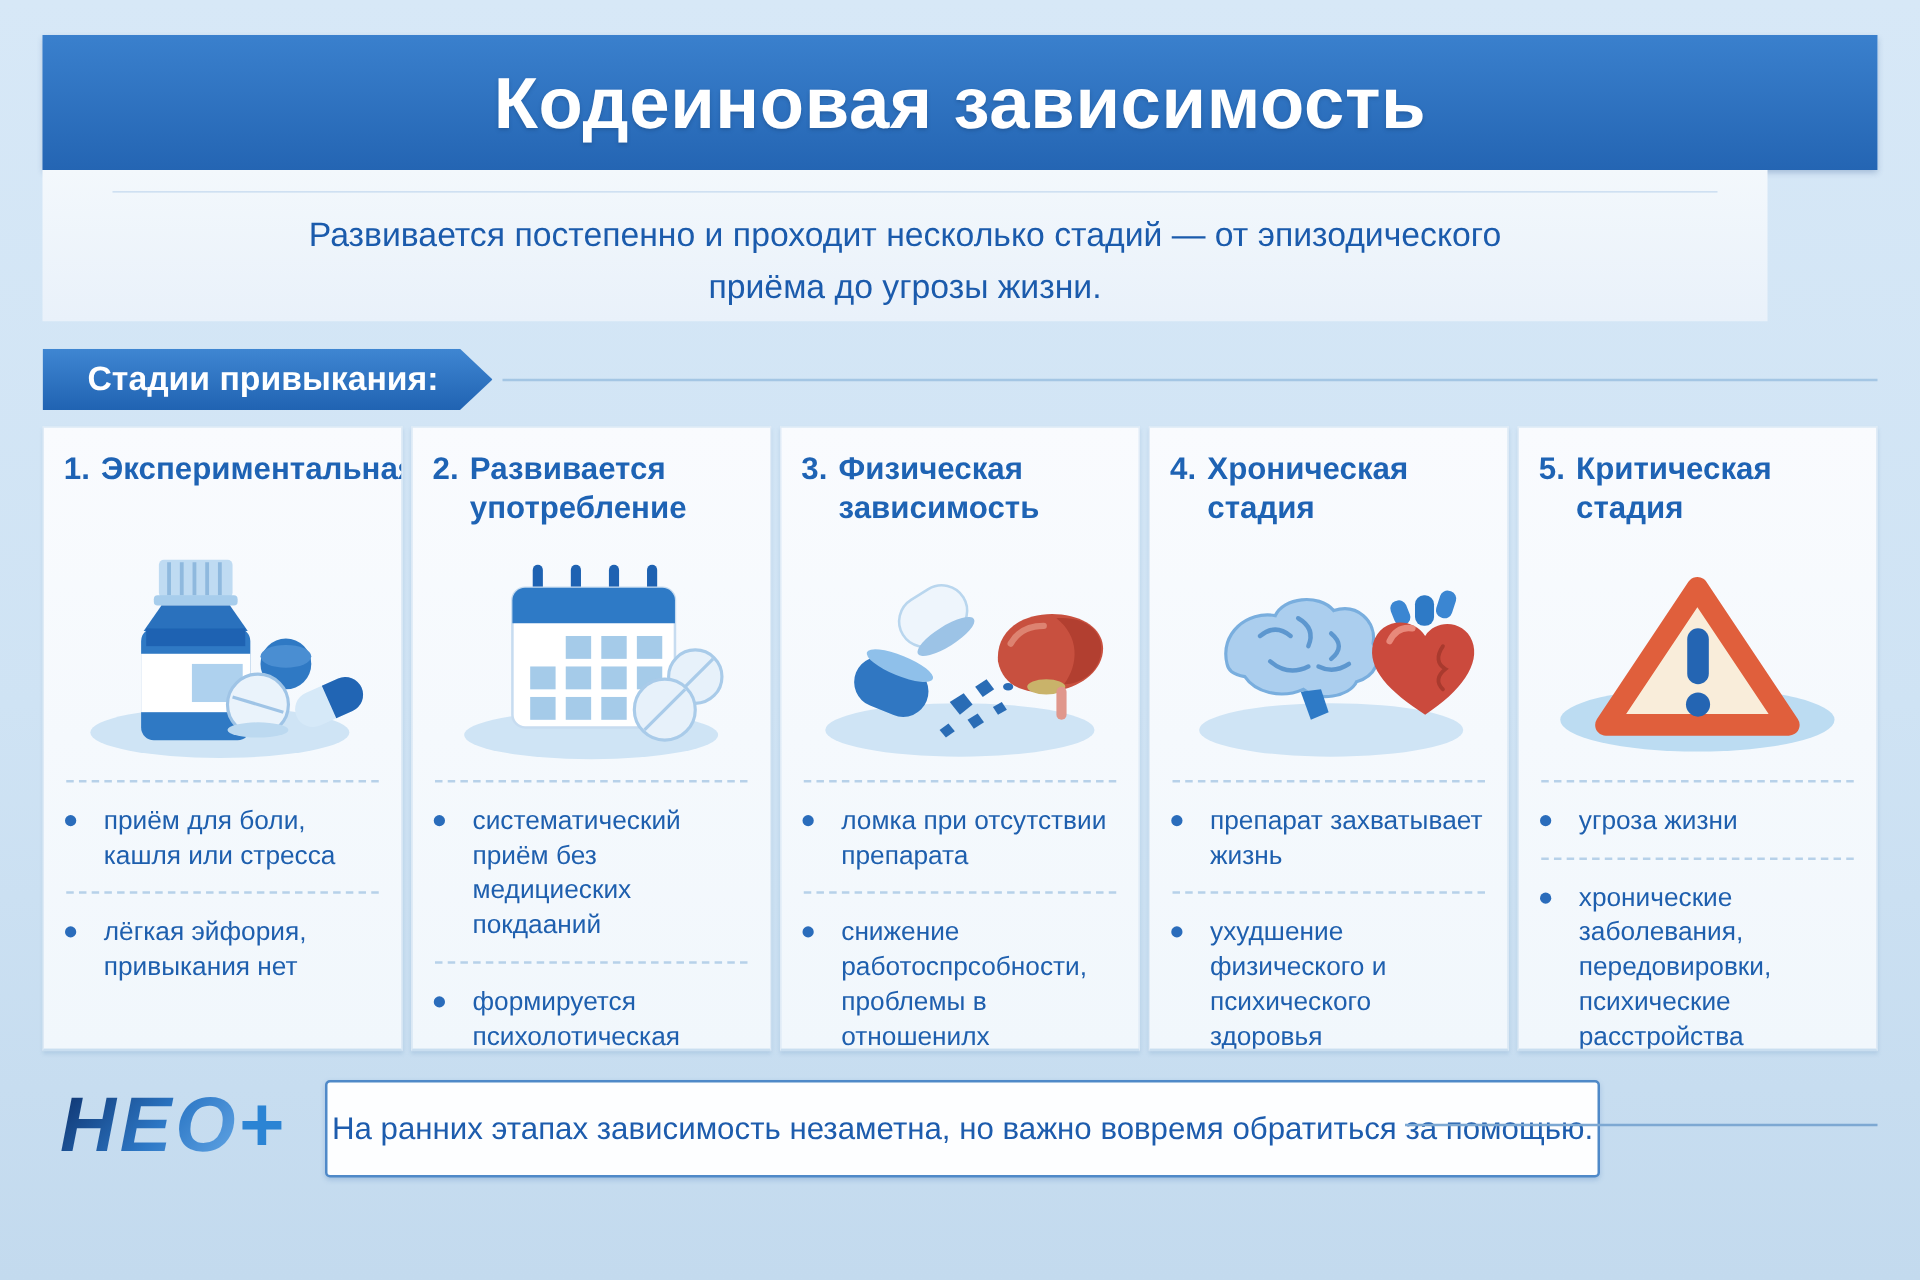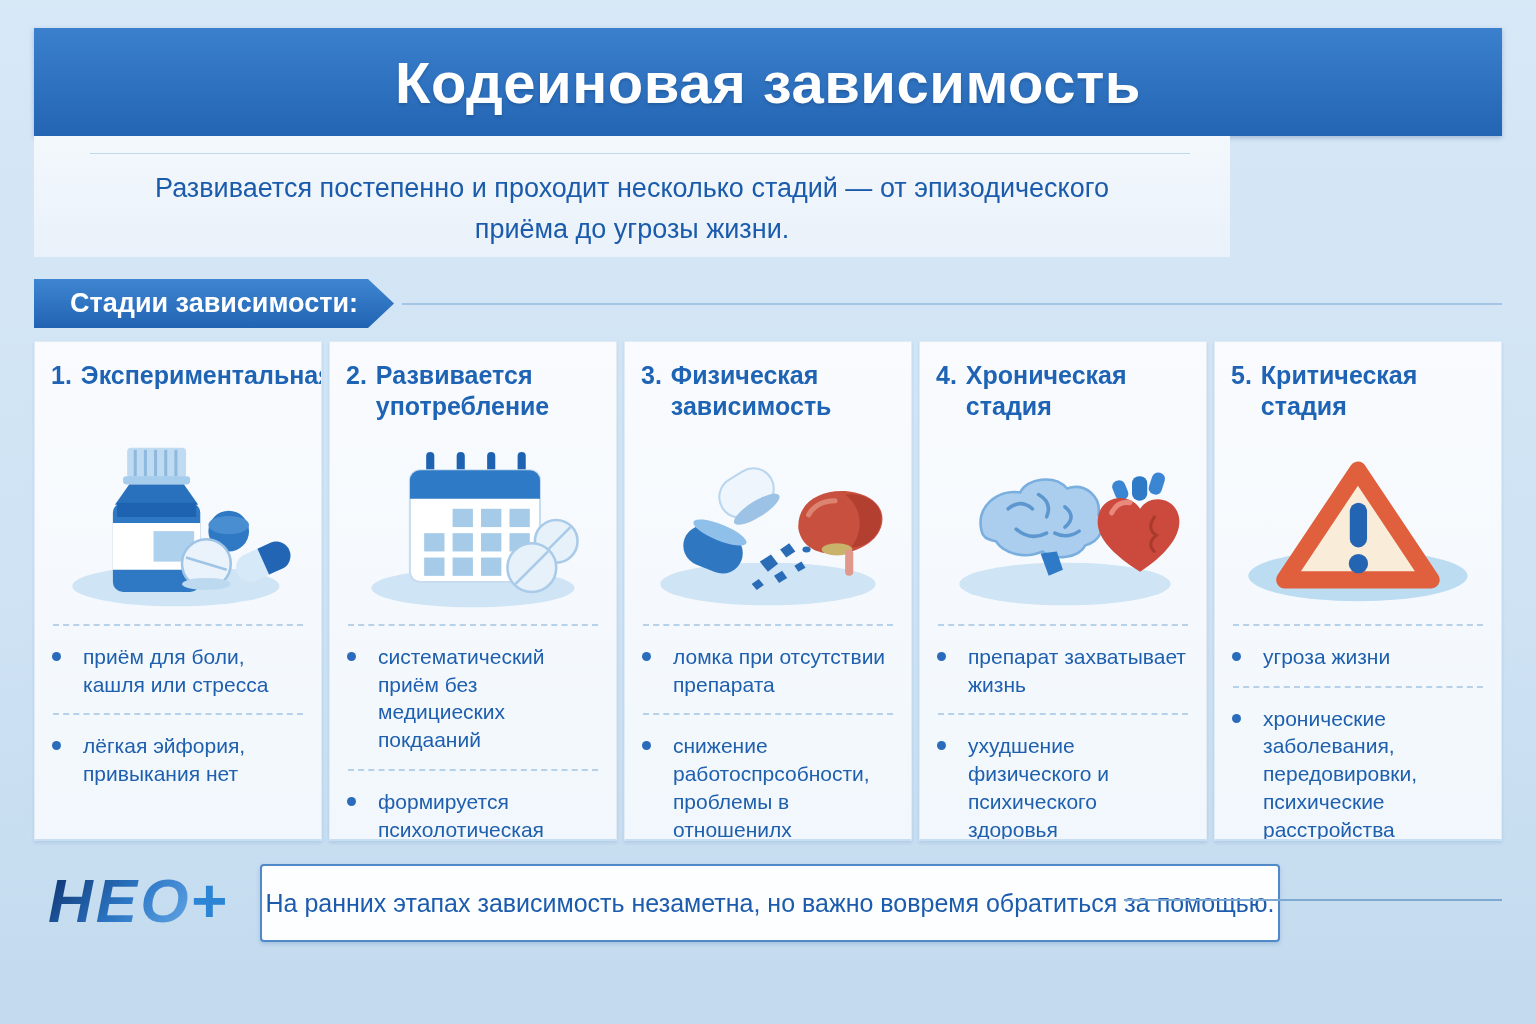--- a/index.html
+++ b/index.html
@@ -12,21 +12,21 @@
     position:absolute; left:34px; top:28px; width:1468px; height:108px;
     background:linear-gradient(180deg,#3a80cd,#2465b3);
     display:flex; align-items:center; justify-content:center;
     box-shadow:0 2px 5px rgba(40,80,140,.3);
   }
   .header .title {
     color:#ffffff; font-size:58px; font-weight:bold; letter-spacing:.5px;
     text-shadow:0 2px 3px rgba(20,60,110,.35);
   }
   .intro {
-    position:absolute; left:34px; top:136px; width:1196px; height:121px;
+    position:absolute; left:34px; top:136px; width:1380px; height:121px;
     background:linear-gradient(180deg,#f3f8fc,#e9f1fa);
   }
   .intro-line { position:absolute; top:17px; left:56px; right:40px; height:1px; background:#c3d9ee; }
   .intro .intro-text {
     margin:0 auto; max-width:1010px; padding-top:32px; text-align:center;
     color:#1b5bac; font-size:27px; line-height:1.5;
   }
   .ribbon {
     position:absolute; left:34px; top:279px; width:360px; height:49px;
     background:linear-gradient(180deg,#3f86d2,#2063b2);
@@ -80,21 +80,21 @@
 <div class="header">
   <div class="title">Кодеиновая зависимость</div>
 </div>
 
 <div class="intro">
   <div class="intro-line"></div>
   <p class="intro-text">Развивается постепенно и проходит несколько стадий — от эпизодического приёма до угрозы жизни.</p>
 </div>
 
 <div class="ribbon">
-  <span class="ribbon-label">Стадии зависимости:</span>
+  <span class="ribbon-label">Стадии привыкания:</span>
 </div>
 <div class="ribbon-line"></div>
 
 <div class="cards">
 
   <div class="card">
     <div class="card-title">
       <span>1.</span>
       <span>Экспериментальная</span>
     </div>

